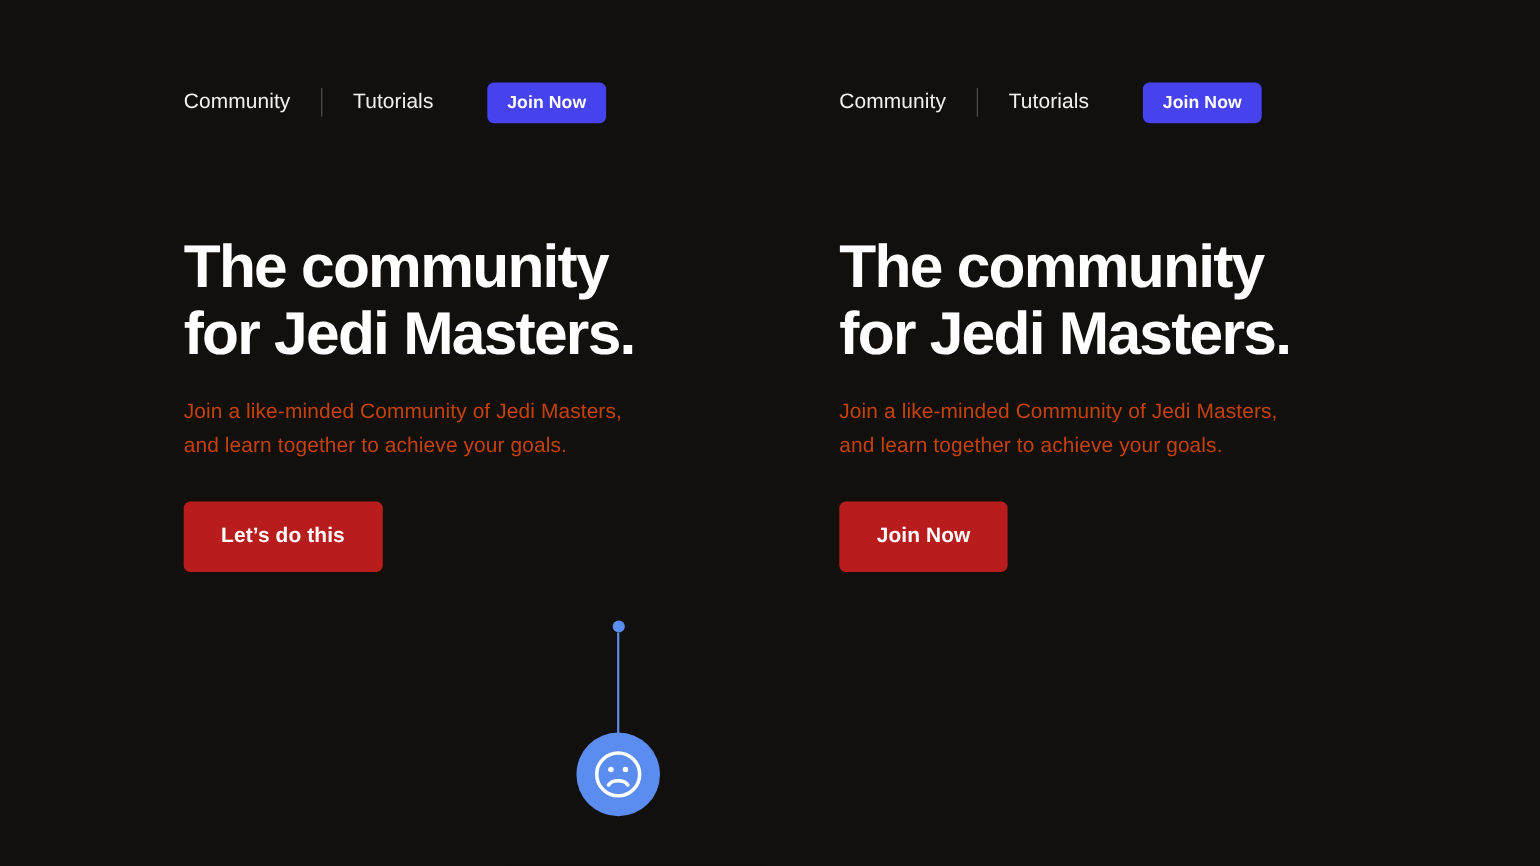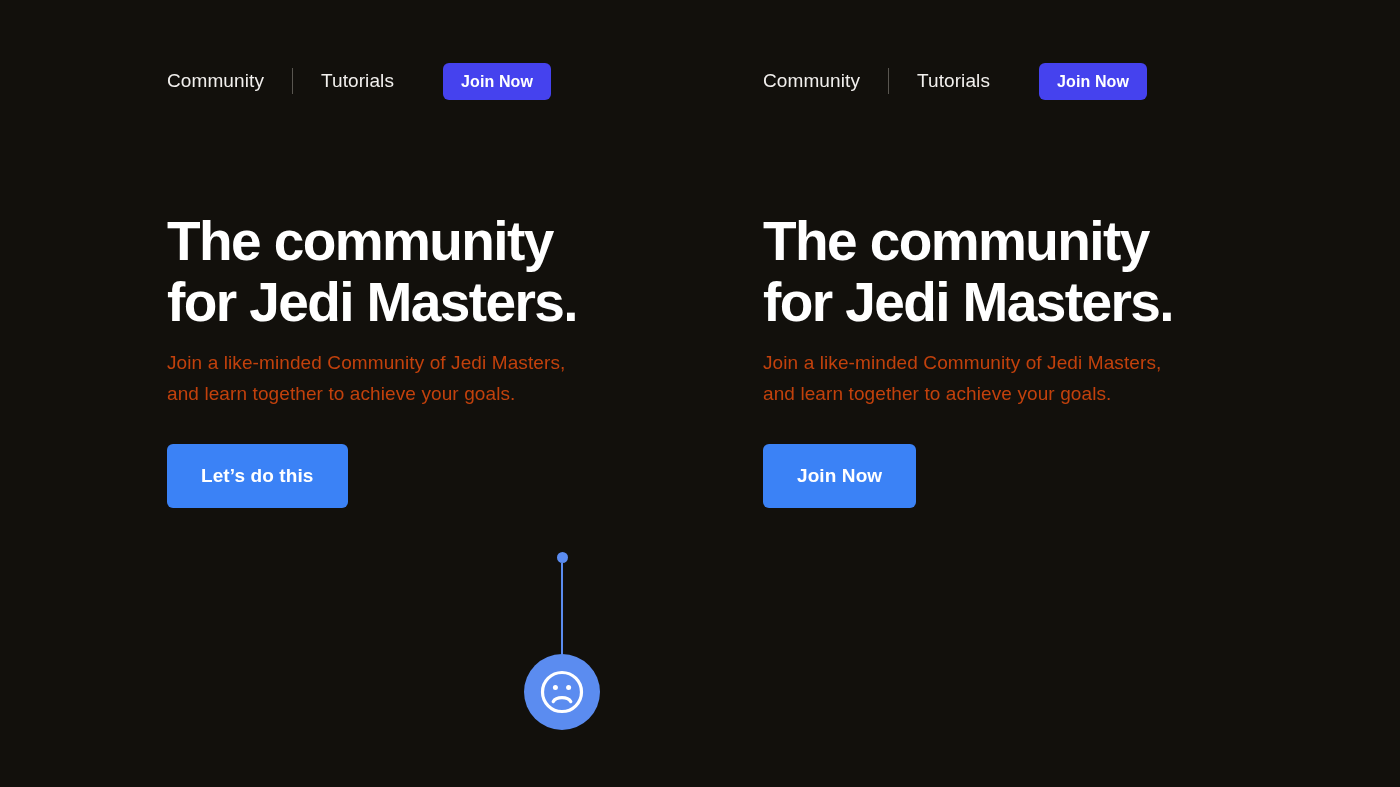--- a/index.html
+++ b/index.html
@@ -18,21 +18,21 @@
 
   .stage {
     position:relative;
     width:1400px;
     height:787px;
   }
 
   
   .variant {
     position:absolute;
-    top:0;
+    top:12px;
     height:713px;
     width:600px;
   }
   .variant-a { left:167px; }
   .variant-b { left:763px; }
 
   
   .nav {
     position:absolute;
     top:62px;
@@ -78,40 +78,39 @@
   .headline {
     position:absolute;
     top:200px;
     left:0;
     color:#ffffff;
     font-size:55px;
     font-weight:700;
     line-height:61px;
     letter-spacing:-1.6px;
     white-space:pre-line;
-    margin-top:11px;
   }
 
   .subcopy {
     position:absolute;
     top:347px;
     left:0;
     color:#c2410c;
     font-size:19px;
     font-weight:400;
     line-height:31px;
     letter-spacing:0.1px;
     white-space:pre-line;
   }
 
   .hero-cta {
     position:absolute;
     top:444px;
     left:0;
-    background:#3b82f6;
+    background:#b91c1c;
     color:#ffffff;
     border:none;
     border-radius:6px;
     font-family:"Liberation Sans", sans-serif;
     font-size:19px;
     font-weight:700;
     letter-spacing:0.1px;
     height:64px;
     padding:0 34px;
     white-space:nowrap;

